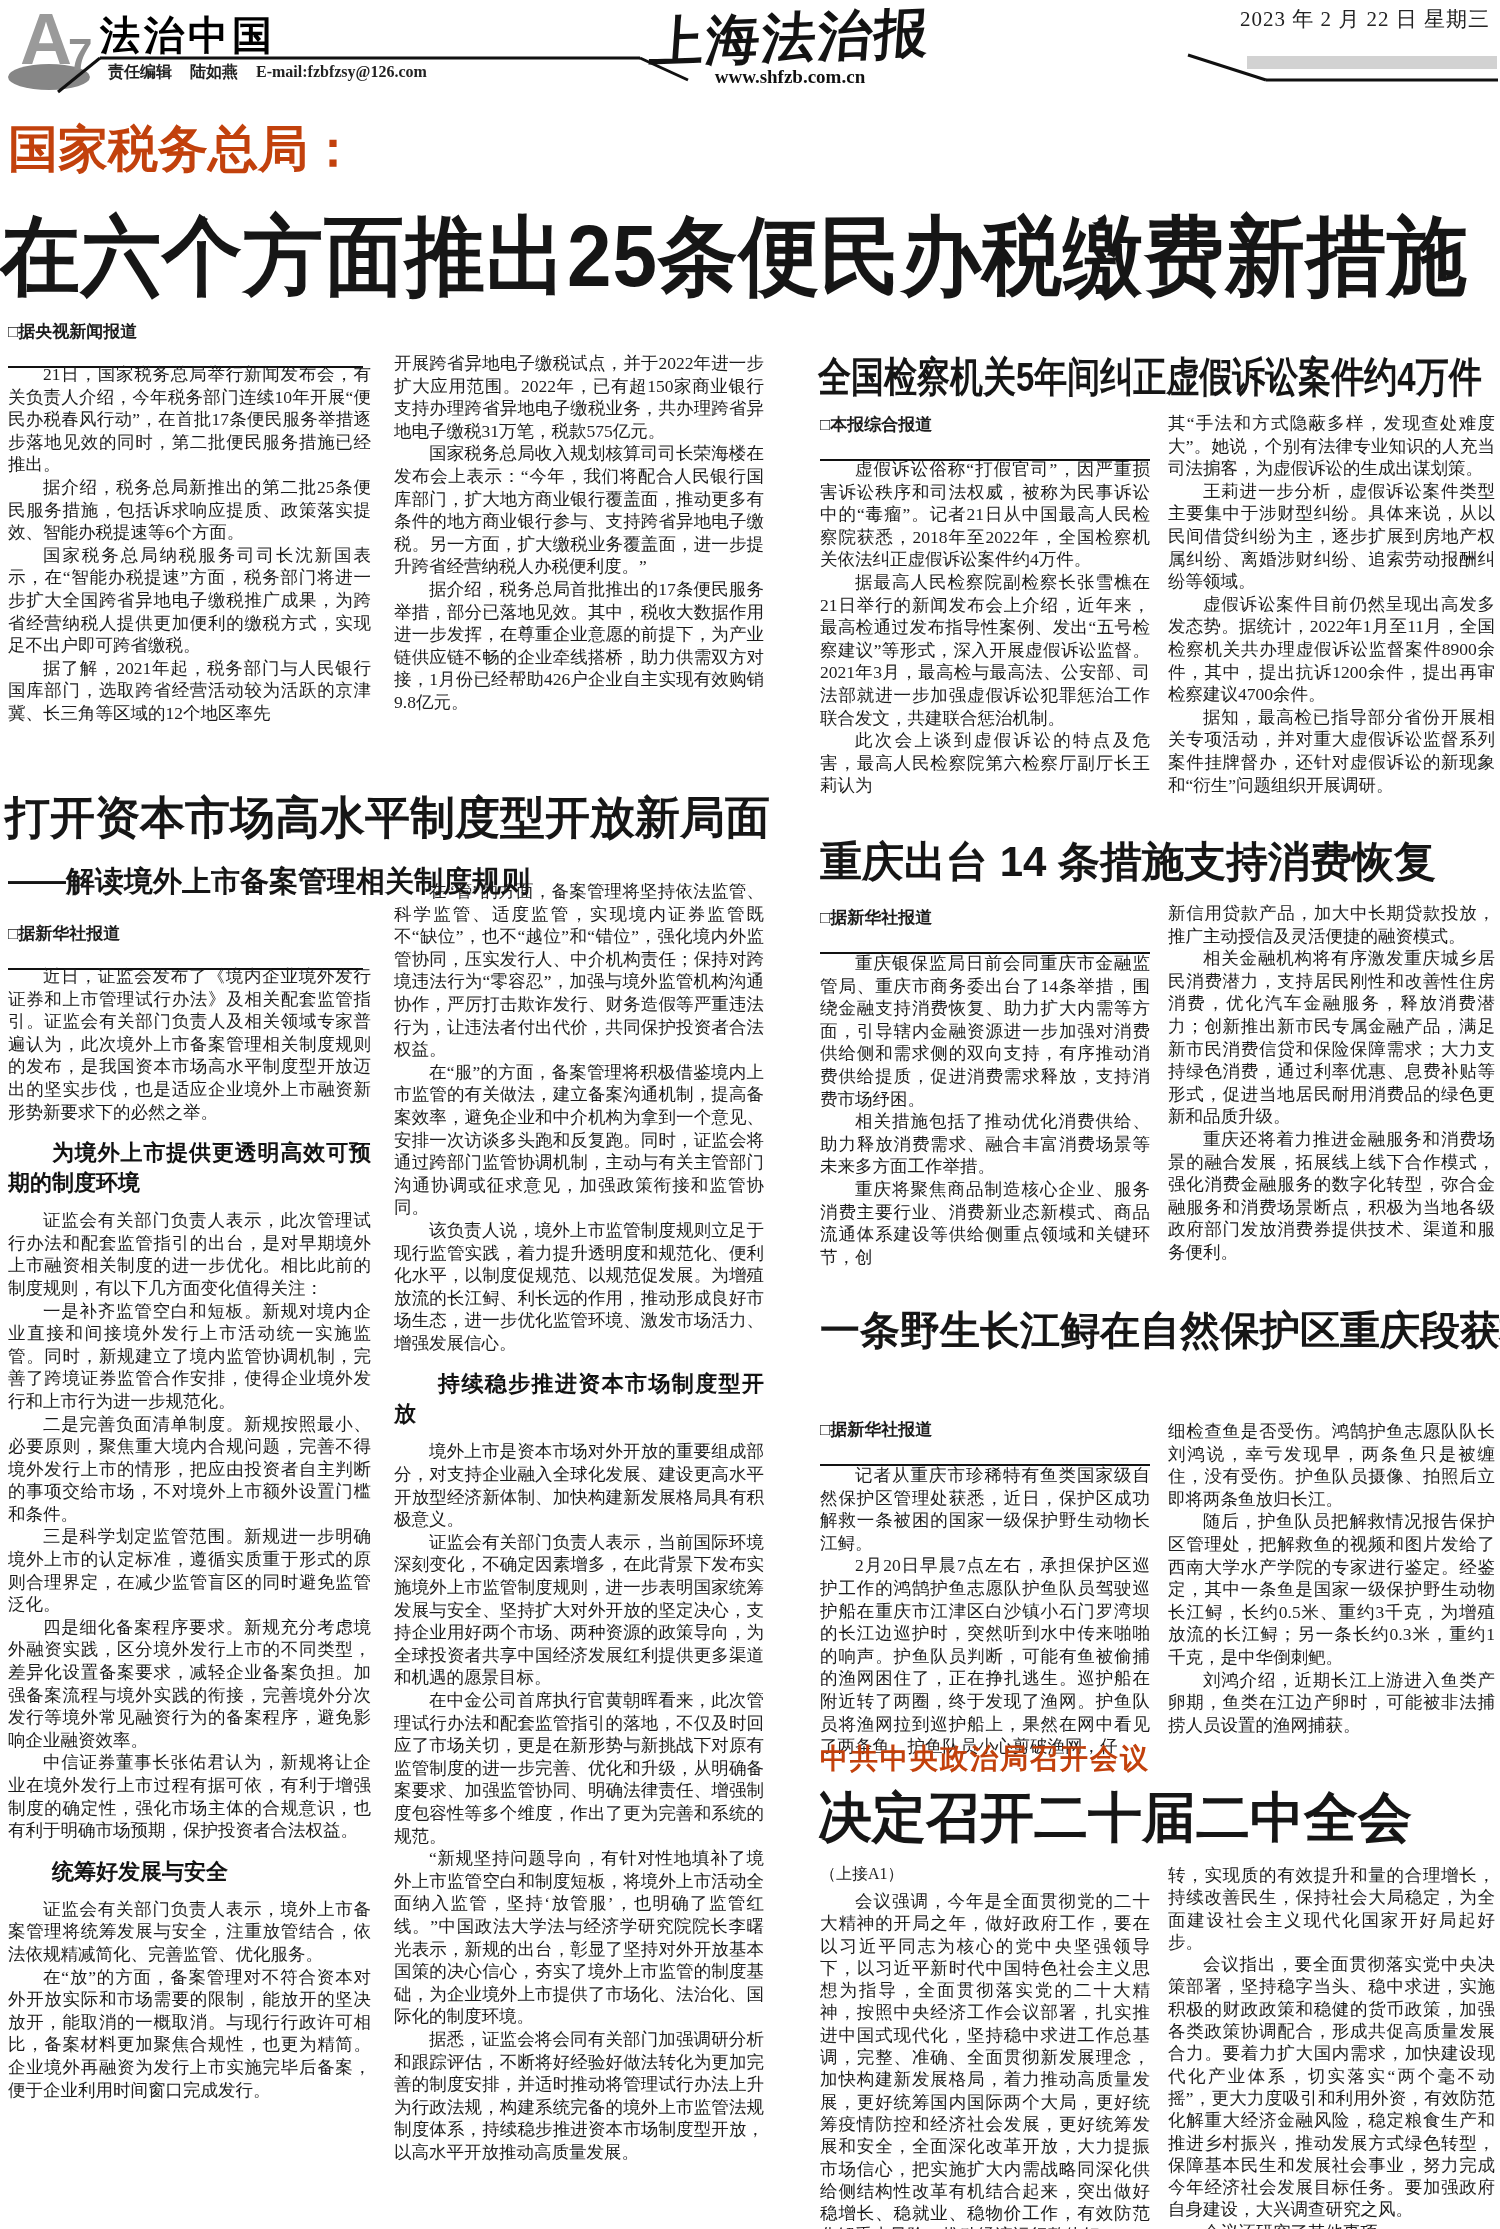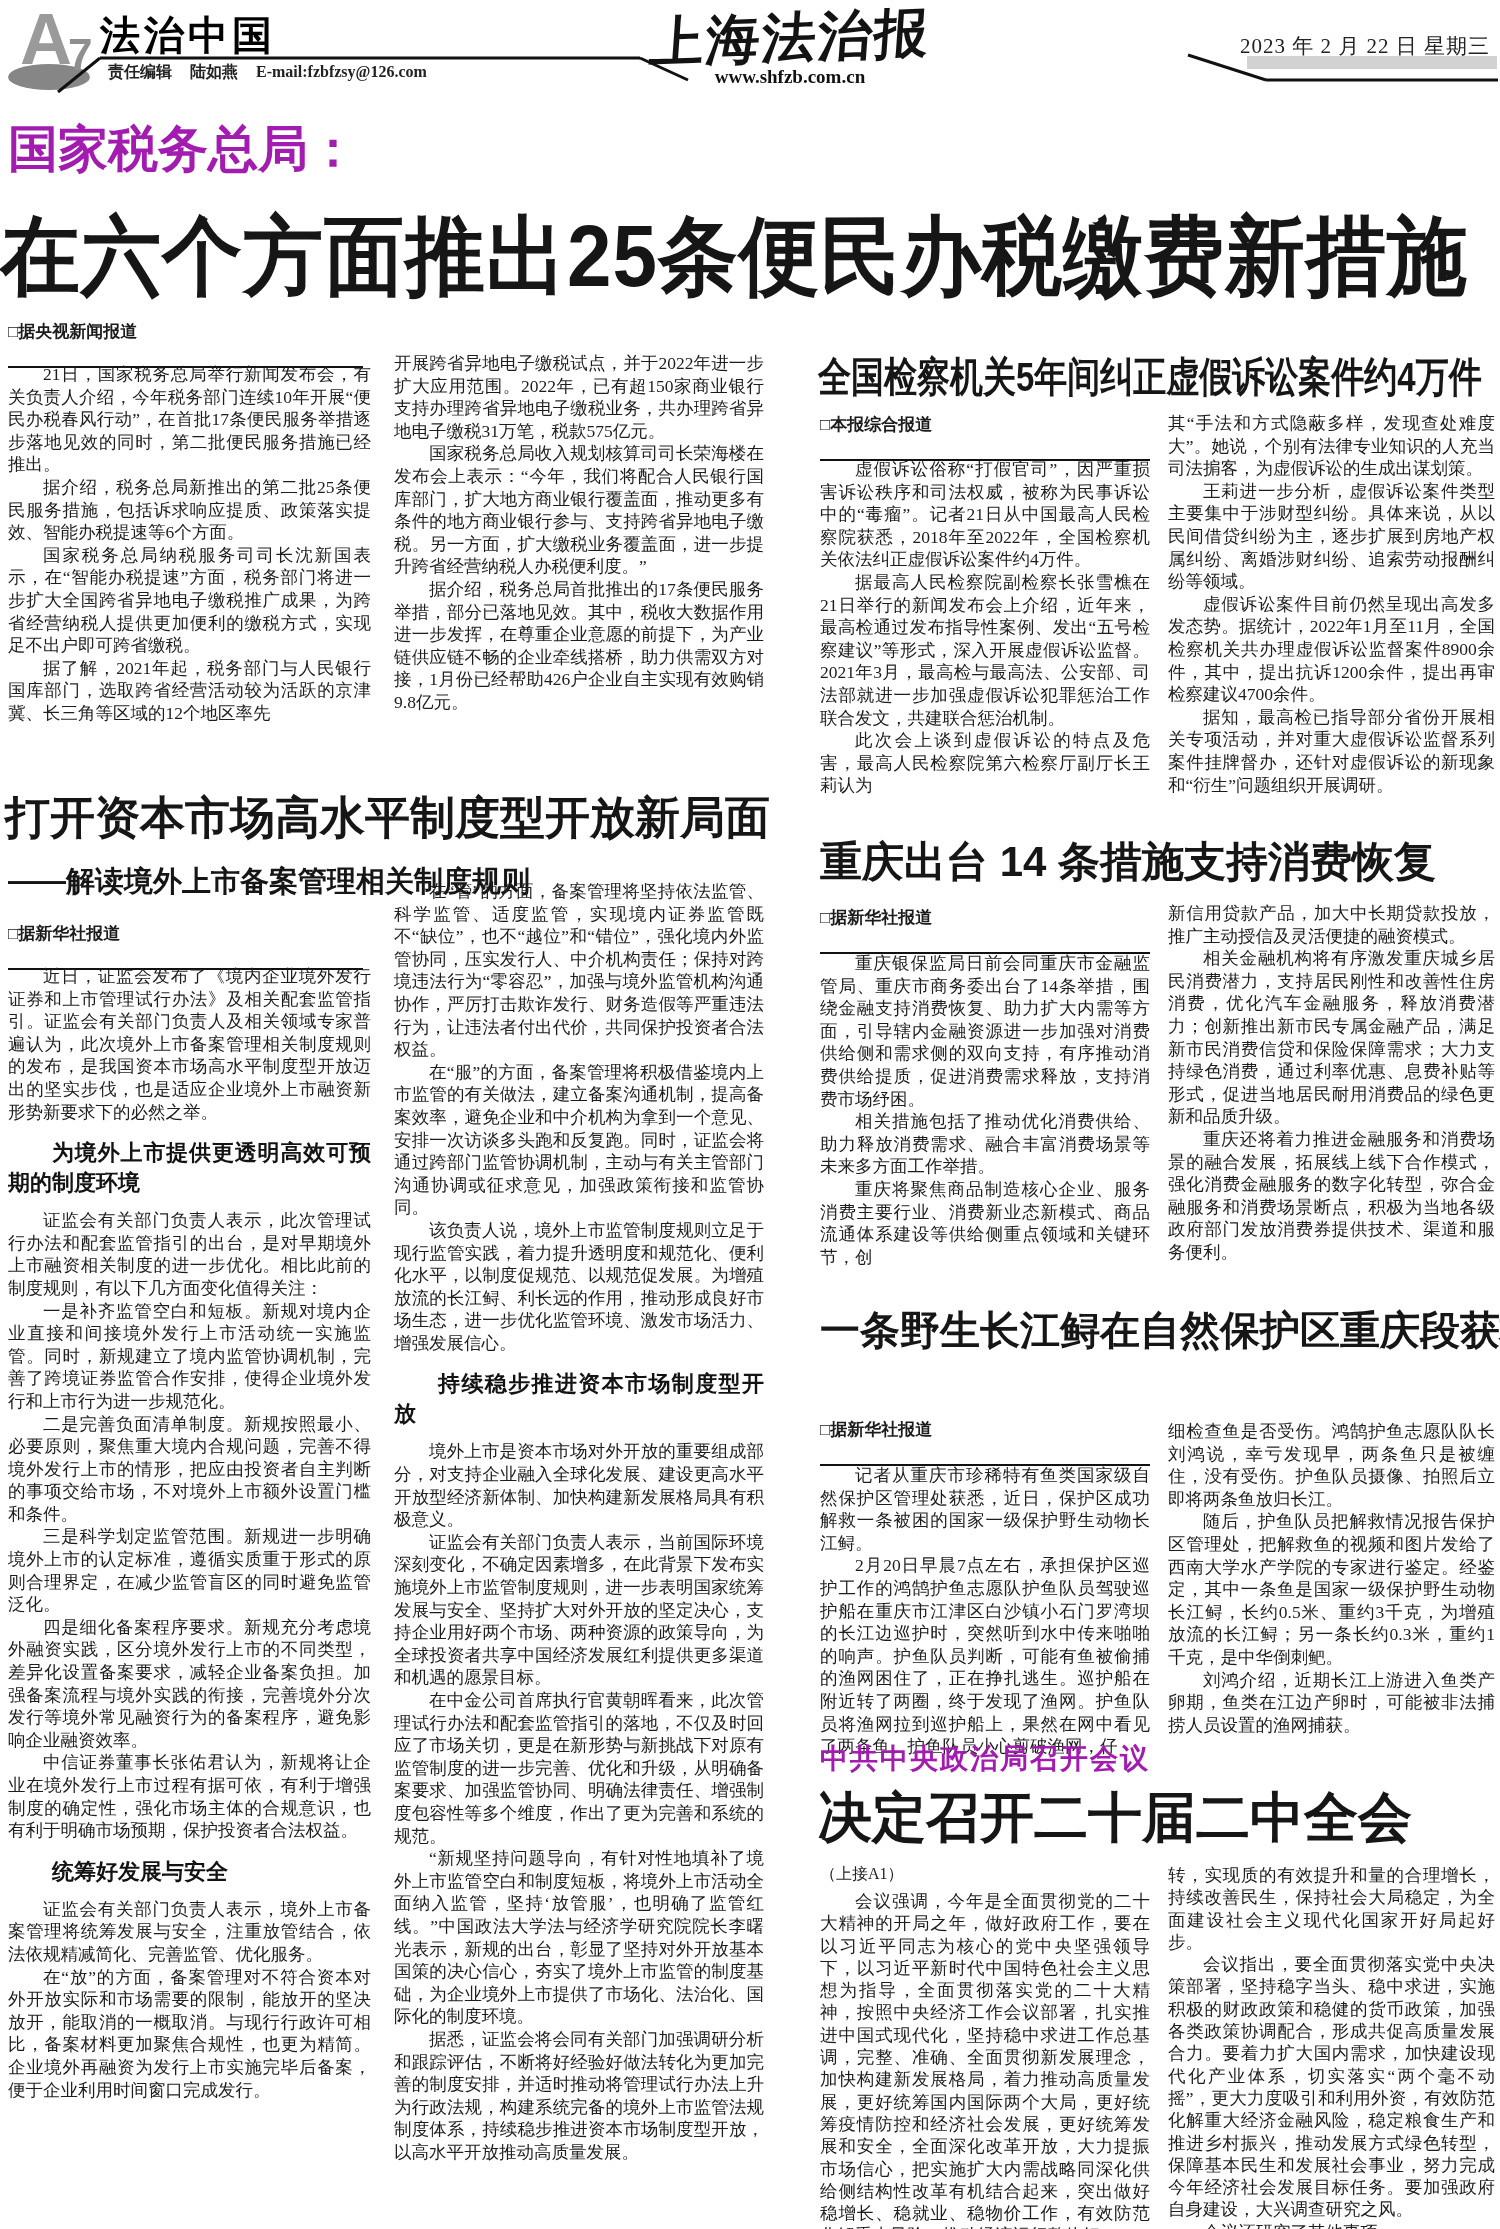--- a/index.html
+++ b/index.html
@@ -11,24 +11,24 @@
   #badge{position:absolute;left:8px;top:4px;width:92px;height:90px;}
   #badge .ellipse{position:absolute;left:0;top:60px;width:82px;height:26px;background:#868686;border-radius:50%;}
   #badge .a{position:absolute;left:12px;top:-6px;font-family:"Liberation Sans",sans-serif;font-weight:bold;font-size:72px;color:#9a9a9a;}
   #badge .n7{position:absolute;left:60px;top:26px;font-family:"Liberation Sans",sans-serif;font-weight:bold;font-size:44px;color:#8f8f8f;}
   #section-title{position:absolute;left:100px;top:8px;font-family:"Liberation Sans",sans-serif;font-weight:bold;font-size:40px;color:#000000;letter-spacing:4px;}
   #editor-line{position:absolute;left:108px;top:62px;font-size:16px;font-weight:bold;color:#222;}
   #editor-line span{margin-right:14px;text-align:center;}
   #masthead{position:absolute;left:640px;top:2px;width:300px;text-align:center;font-weight:bold;font-size:54px;color:#131313;
             letter-spacing:2px;transform:rotate(-2deg) skewX(-6deg);white-space:nowrap;}
   #website{position:absolute;left:640px;top:66px;width:300px;text-align:center;font-weight:bold;font-size:19px;color:#111;}
-  #date{position:absolute;right:10px;top:32px;font-size:21px;color:#222;letter-spacing:1px;}
+  #date{position:absolute;right:10px;top:5px;font-size:21px;color:#222;letter-spacing:1px;}
   #gray-bar{position:absolute;left:1247px;top:56px;width:250px;height:13px;background:#d2d2d2;}
   
-  .kicker{font-family:"Liberation Sans",sans-serif;font-weight:bold;color:#a21caf;white-space:nowrap;}
+  .kicker{font-family:"Liberation Sans",sans-serif;font-weight:bold;color:#c2410c;white-space:nowrap;}
   .headline{font-family:"Liberation Sans",sans-serif;font-weight:bold;color:#161616;white-space:nowrap;}
   .byline{font-family:"Liberation Sans",sans-serif;font-weight:bold;font-size:17px;color:#1c1c1c;
           border-bottom:2px solid #111;padding-bottom:23px;}
   .bodycol{font-size:17.5px;line-height:22.6px;text-align:justify;color:#1d1d1d;}
   .bodycol p{margin:0;text-indent:2em;}
   .bodycol p.cont{text-indent:0;}
   .bodycol p.sub{font-family:"Liberation Sans",sans-serif;font-weight:bold;font-size:22px;line-height:30px;
                  margin:15px 0 11px 0;text-indent:2em;color:#131313;}
   .note{font-size:16px;color:#222;}
 </style>

